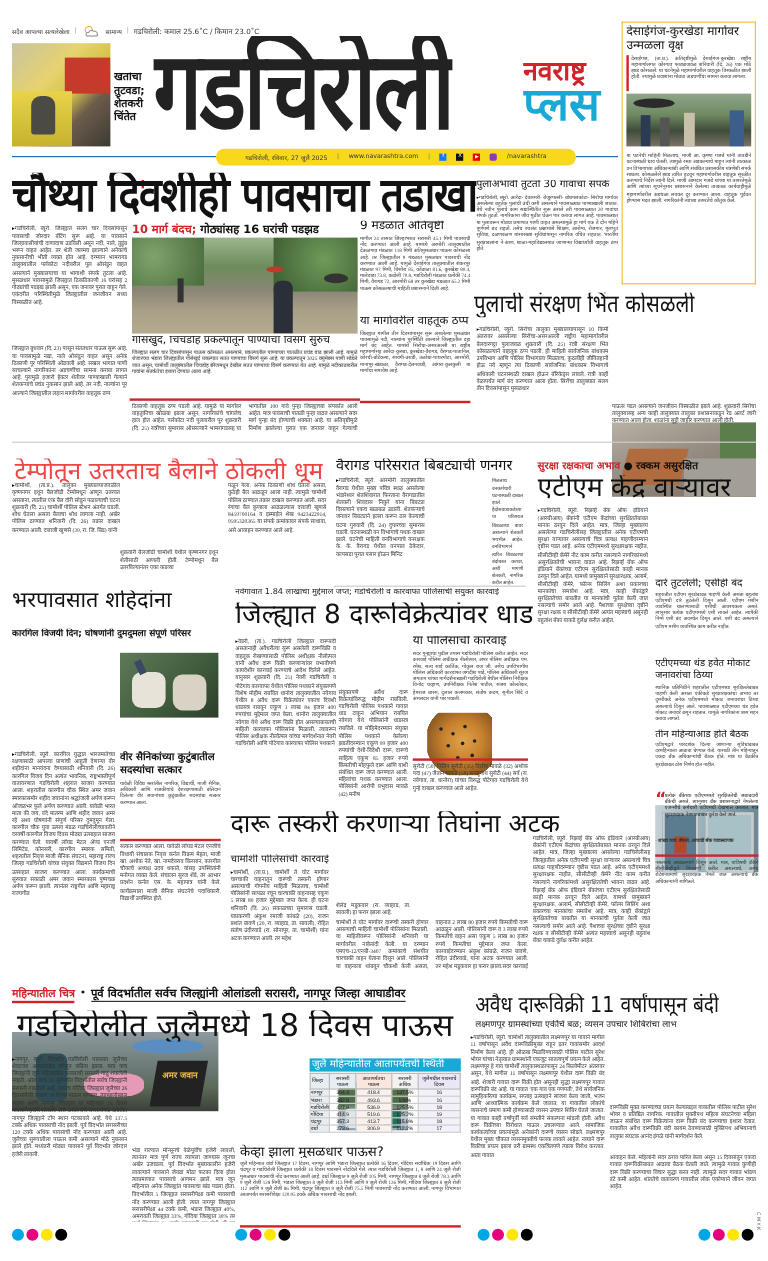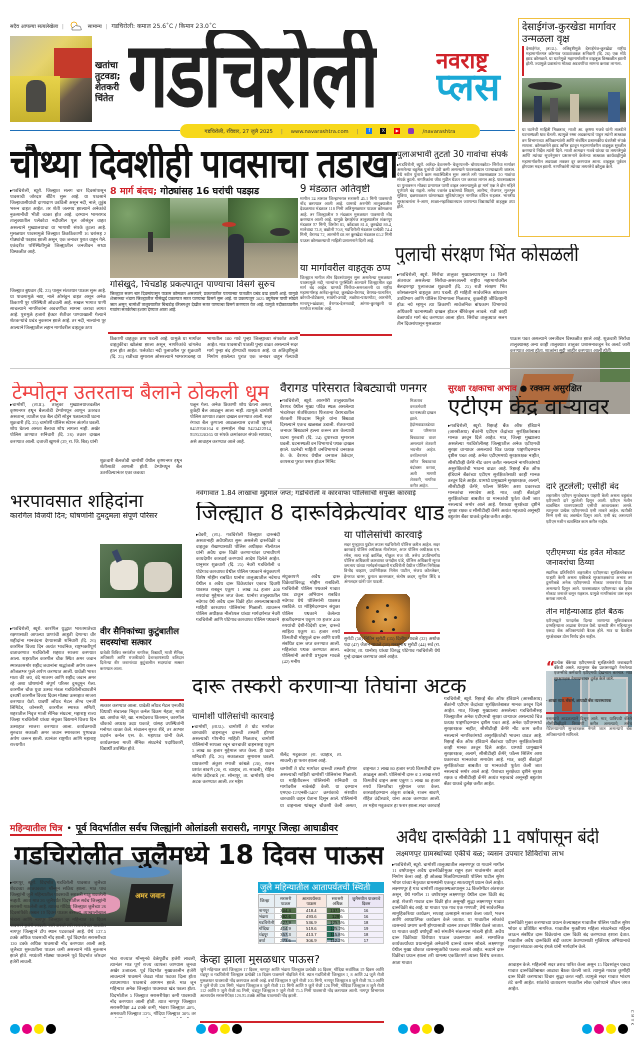--- a/index.html
+++ b/index.html
@@ -80,21 +80,21 @@
 </div>
 
 <div class="abs hd" style="left:10px;top:144px;font-size:34px;letter-spacing:-1px;color:#111;transform:scaleY(1.15);transform-origin:top left">चौथ्या दिवशीही पावसाचा तडाखा</div>
 
 <div class="abs txt" style="left:10px;top:188px;width:96px;height:96px">
   <span class="dl">▸</span><span>गडचिरोली, ब्यूरो. जिल्ह्यात सलग चार दिवसांपासून पावसाची जोरदार बॅटिंग सुरू आहे. या पावसाने जिल्हावासीयांची दाणादाण उडविली असून नदी, नाले, तुडुंब भरून वाहत आहेत. तर शेती जलमय झाल्याने अनेकांचे नुकसानीची भीती व्यक्त होत आहे. दरम्यान भामरागड तालुक्यातील पर्लकोटा नदीवरील पूल ओसंडून वाहत असल्याने मुख्यालयाचा या भागाशी संपर्क तुटला आहे. मुसळधार पावसामुळे जिल्ह्यात ठिकठिकाणी 16 घरांसह 2 गोठ्यांची पडझड झाली असून, एक जनावर पुरात वाहून गेले. एकंदरीत परिस्थितीमुळे जिल्ह्यातील जनजीवन सध्या विस्कळीत आहे.</span>
 </div>
 <div class="abs txt" style="left:10px;top:288px;width:96px;height:130px">जिल्ह्यात बुधवार (दि. 23) पासून संततधार पाऊस सुरू आहे. या पावसामुळे नद्या, नाले ओसंडून वाहत असून अनेक ठिकाणी पूर परिस्थिती ओढवली आहे. सखल भागात पाणी साचल्याने नागरिकांना अडचणींचा सामना करावा लागत आहे. पुरामुळे हजारो हेक्टर शेतीवर पाण्याखाली गेल्याने शेतकऱ्यांचे प्रचंड नुकसान झाले आहे. तर नदी, नाल्यांना पूर आल्याने जिल्ह्यातील लहान मार्गावरील वाहतूक ठप्प</div>
 
 <div class="abs" style="left:110px;top:184px;width:190px;height:12px;white-space:nowrap;font-size:9.5px;font-weight:bold">
-  <span style="color:#d0232a">8 मार्ग बंदच;</span>
+  <span style="color:#d0232a">10 मार्ग बंदच;</span>
   <span style="color:#111">गोठ्यांसह 16 घरांची पडझड</span>
 </div>
 
 <div class="abs photo" style="left:110px;top:198px;width:188px;height:80px;background:linear-gradient(180deg,#9db58f 0%,#6d8c5b 30%,#8a8676 55%,#a79f86 75%,#b6ab91 100%)">
   <div style="position:absolute;left:0;top:0;width:60px;height:40px;background:radial-gradient(circle at 30% 40%,#7ea36b,#476b3b)"></div>
   <div style="position:absolute;right:0;top:0;width:70px;height:45px;background:radial-gradient(circle at 60% 40%,#6f9a5a,#3b5a30)"></div>
   <div style="position:absolute;left:118px;top:36px;width:16px;height:44px;background:#2b2f3a;border-radius:6px 6px 0 0"></div>
   <div style="position:absolute;left:112px;top:24px;width:14px;height:5px;background:#c0392b;border-radius:50%"></div>
   <div style="position:absolute;left:38px;top:34px;width:5px;height:20px;background:#333"></div>
   <div style="position:absolute;left:160px;top:30px;width:20px;height:8px;background:#333;border-radius:50%"></div>
@@ -178,21 +178,21 @@
 <div class="abs" style="left:546px;top:660px;width:86px;height:50px">
   <span style="position:absolute;left:0;top:-2px;color:#d0232a;font-size:14px;font-weight:bold">“</span>
   <div class="txt" style="padding-left:8px;height:38px;font-size:4.1px;line-height:5.2px;color:#222">प्रत्येक बँकेच्या एटीएममध्ये सुरक्षिततेची जबाबदारी बँकेची असते. त्यानुसार बँक प्रशासनाद्वारे नेमलेल्या एजन्सीचे कर्मचारी एटीएमची देखभाल करतात. मात्र सुरक्षारक्षक नेमण्याबाबत दुर्लक्ष केले जाते.</div>
   <div class="txt" style="font-weight:bold;height:6px;font-size:4.1px">- शाखा व्यव. बँकर्स, आघाडी बँक व्यवस्थापक</div>
 </div>
 <div class="redrule" style="left:546px;top:712px;width:86px;height:1.5px"></div>
 <div class="abs txt" style="left:546px;top:716px;width:86px;height:28px;font-size:4.1px;line-height:5.2px">नसल्याचे आढळल्याने दिसून आले. मात्र, याविषयी बँकेने सीसीटीव्हीद्वारे निगराणी करीत असल्याचे, तसेच रोटेशनप्रमाणे सुरक्षारक्षक नेमले जात असल्याचे बँक अधिकाऱ्यांनी सांगितले.</div>
 
 <div class="abs" style="left:10px;top:492px;width:180px;text-align:left">
   <div class="hd" style="font-size:18px;font-weight:normal">भरपावसात शहिदांना</div>
-  <div class="hd" style="font-size:7.5px;font-weight:normal;margin-top:2px">कारगिल विजयी दिन; घोषणांनी दुमदुमला संपूर्ण परिसर</div>
+  <div class="hd" style="font-size:7.5px;font-weight:bold;margin-top:14px">कारगिल विजयी दिन; घोषणांनी दुमदुमला संपूर्ण परिसर</div>
 </div>
 <div class="abs photo" style="left:10px;top:556px;width:172px;height:66px;background:linear-gradient(180deg,#8d9aa1 0%,#6b7a75 45%,#5c6a58 70%,#3a3f3a 100%)">
   <div style="position:absolute;left:20px;top:18px;width:26px;height:40px;background:#2e4d55;border-radius:6px"></div>
   <div style="position:absolute;left:60px;top:34px;width:50px;height:20px;background:#e59ab7;border-radius:40%"></div>
   <div style="position:absolute;left:118px;top:24px;width:42px;height:38px;background:#222;transform:skewX(-10deg)"></div>
   <div style="position:absolute;left:122px;top:32px;width:36px;font-size:7px;color:#f0c040;font-weight:bold;line-height:9px;text-align:center">अमर जवान</div>
   <div style="position:absolute;left:100px;top:6px;width:60px;height:12px;background:#5a8ec0;border-radius:50%"></div>
 </div>
 <div class="abs txt" style="left:10px;top:626px;width:86px;height:184px"><span class="dl">▸</span><span>गडचिरोली, ब्यूरो. कारगिल युद्धात भारतमातेच्या रक्षणासाठी आपल्या प्राणांची आहुती देणाऱ्या वीर शहीदांना मानवंदना देण्यासाठी शनिवारी (दि. 26) कारगिल विजय दिन अत्यंत भावनिक, राष्ट्रभक्तीपूर्ण वातावरणात गडचिरोली शहरात साजरा करण्यात आला. शहरातील कारगील चौक स्थित अमर जवान स्मारकासमोर शहीद जवानांना श्रद्धांजली अर्पण करून ओंजळभर फुले अर्पण करण्यात आली. यावेळी भारत माता की जय, वंदे मातरम आणि शहीद जवान अमर रहे अशा घोषणांनी संपूर्ण परिसर दुमदुमून गेला. कारगील चौक युवा उत्सव मंडळ गडचिरोलीच्यावतीने दरवर्षी कारगील विजय दिवस मोठ्या उत्साहात साजरा करण्यात येतो. यावर्षी लॉयड मेटल ॲण्ड एनर्जी लिमिटेड, कोनसरी, कारगील स्मारक समिती, शहरातील निवृत्त माजी सैनिक संघटना, महाराष्ट्र राज्य जिल्हा गडचिरोली यांच्या संयुक्त विद्यमाने विजय दिन उत्साहात साजरा करण्यात आला. कार्यक्रमाची सुरुवात सकाळी अमर जवान स्मारकास पुष्पचक्र अर्पण करून झाली. त्यानंतर राष्ट्रगीत आणि महाराष्ट्र राज्यगीत</span></div>
 <div class="abs" style="left:100px;top:626px;width:84px;height:70px">
@@ -228,21 +228,21 @@
 <div class="abs txt" style="left:444px;top:696px;width:98px;height:118px">
   <span>गडचिरोली, ब्यूरो. रिझर्व्ह बँक ऑफ इंडियाने (आरबीआय) बँकांनी एटीएम केंद्रांच्या सुरक्षिततेबाबत मानक ठरवून दिले आहेत. मात्र, जिल्हा मुख्यालय असलेल्या गडचिरोलीसह जिल्ह्यातील अनेक एटीएमची सुरक्षा वाऱ्यावर असल्याचे चित्र प्रत्यक्ष पाहणीदरम्यान दृष्टीस पडत आहे. अनेक एटीएममध्ये सुरक्षारक्षक नाहीत, सीसीटीव्ही कॅमेरे नीट काम करीत नसल्याने नागरिकांमध्ये असुरक्षिततेची भावना वाढत आहे. रिझर्व्ह बँक ऑफ इंडियाने बँकांच्या एटीएम सुरक्षिततेसाठी काही मानक ठरवून दिले आहेत. यामध्ये प्रामुख्याने सुरक्षारक्षक, अलार्म, सीसीटीव्ही कॅमेरे, फॉल्स सिलिंग अशा प्रकारच्या मानकांचा समावेश आहे. मात्र, काही बँकांद्वारे सुरक्षिततेच्या बाबतीत या मानकांची पूर्तता केली जात नसल्याचे समोर आले आहे. पैशाच्या सुरक्षेच्या दृष्टीने सुरक्षा रक्षक व सीसीटीव्ही कॅमेरे अत्यंत महत्त्वाचे असूनही बहुतांश बँका याकडे दुर्लक्ष करीत आहेत.</span>
 </div>
 
 <div class="abs" style="left:10px;top:820px;width:620px;height:16px;display:flex;align-items:center;gap:4px;white-space:nowrap">
   <span style="color:#d0232a;font-size:9px;font-weight:bold;border-bottom:2px solid #d0232a">महिन्यातील चित्र</span>
   <span style="font-size:9px">•</span>
   <span style="font-size:9.5px;font-weight:bold;color:#111;border-bottom:1px solid #333">पूर्व विदर्भातील सर्वच जिल्ह्यांनी ओलांडली सरासरी, नागपूर जिल्हा आघाडीवर</span>
 </div>
 
-<div class="abs hd" style="left:14px;top:842px;font-size:26px;font-weight:bold;color:#111">गडचिरोलीत जुलैमध्ये 18 दिवस पाऊस</div>
+<div class="abs hd" style="left:14px;top:842px;font-size:26px;font-weight:normal;color:#111">गडचिरोलीत जुलैमध्ये 18 दिवस पाऊस</div>
 <div class="abs txt" style="left:10px;top:880px;width:96px;height:120px"><span class="dl">▸</span><span>नागपूर, ब्यूरो. विदर्भात गडचिरोली पावसात जुलैच्या शेवटच्या आठवड्यात मॉन्सून सक्रिय झाला. मात्र पाच जिल्ह्यांनी जुलै महिन्यातील पावसाची सरासरी गाठू शकलेली नव्हती. आता मात्र 26 जुलैपर्यंत विदर्भातील सर्वच जिल्ह्यांनी सरासरी गाठलेली आहे. त्यातच गोंदिया जिल्ह्यात जुलैच्या 26 दिवसांपैकी तब्बल 19 दिवस पाऊस बरसला, त्याखालोखाल भंडारा आणि नागपूर जिल्ह्यात या महिन्यात 16 दिवस पावसाने हजेरी लावली. असे असले तरी सरासरीच्या बाबतीत नागपूर जिल्ह्याने टॉप स्थान पटकावले आहे. येथे 137.5 टक्के अधिक पावसाची नोंद झाली. पूर्व विदर्भात सरासरीच्या 120 टक्के अधिक पावसाची नोंद करण्यात आली आहे. जुलैच्या सुरुवातीला पाऊस कमी असल्याने मोठे नुकसान झाले होते. मध्यंतरी मोठ्या पावसाने पूर्व विदर्भात जोरदार हजेरी लावली.</span></div>
 
 <div class="abs txt" style="left:110px;top:956px;width:86px;height:62px">भंडा राज्यात मॉन्सूनचे वेळेपूर्वीच हजेरी लावली, त्यानंतर मात्र पूर्ण राज्य व्यापला जाण्यास जूनचा अखेर उजाडला. पूर्व विदर्भात मुख्यकालीन हजेरी लावल्याने पावसाने जेवढा मोठा फटका दिला होता त्याप्रमाणात पावसाचे आगमन झाले. मात्र जून महिन्यात अनेक जिल्ह्यांत पावसाचा खंड पडला होता. विदर्भातील 5 जिल्ह्यात सरासरीपेक्षा कमी पावसाची नोंद करण्यात आली होती. त्यात नागपूर जिल्ह्यात सरासरीपेक्षा 44 टक्के कमी, भंडारा जिल्ह्यात 40%, अमरावती जिल्ह्यात 33%, गोंदिया जिल्ह्यात 30% तर वर्धा जिल्ह्यात 21 टक्के पावसाची तूट होती. ती तूट आता जुलैमध्ये भरून निघाली आहे. यावर्षी 122 टक्के अधिक पाऊस जुलैमध्ये नागपूर विभागात कोसळला.</div>
 
 <div class="abs" style="left:258px;top:882px;width:126px;height:70px">
   <div class="hd" style="background:#1aa9d6;color:#fff;font-size:8.5px;padding:1px 2px;font-weight:normal">जुलै महिन्यातील आतापर्यंतची स्थिती</div>
   <table style="width:126px;font-size:4.2px;font-family:'Liberation Sans',sans-serif;margin-top:1px">
     <thead>
       <tr>
         <th style="background:#e6eef3;border:1px solid #bbb;padding:1px;font-weight:normal;text-align:left">जिल्हा</th>

